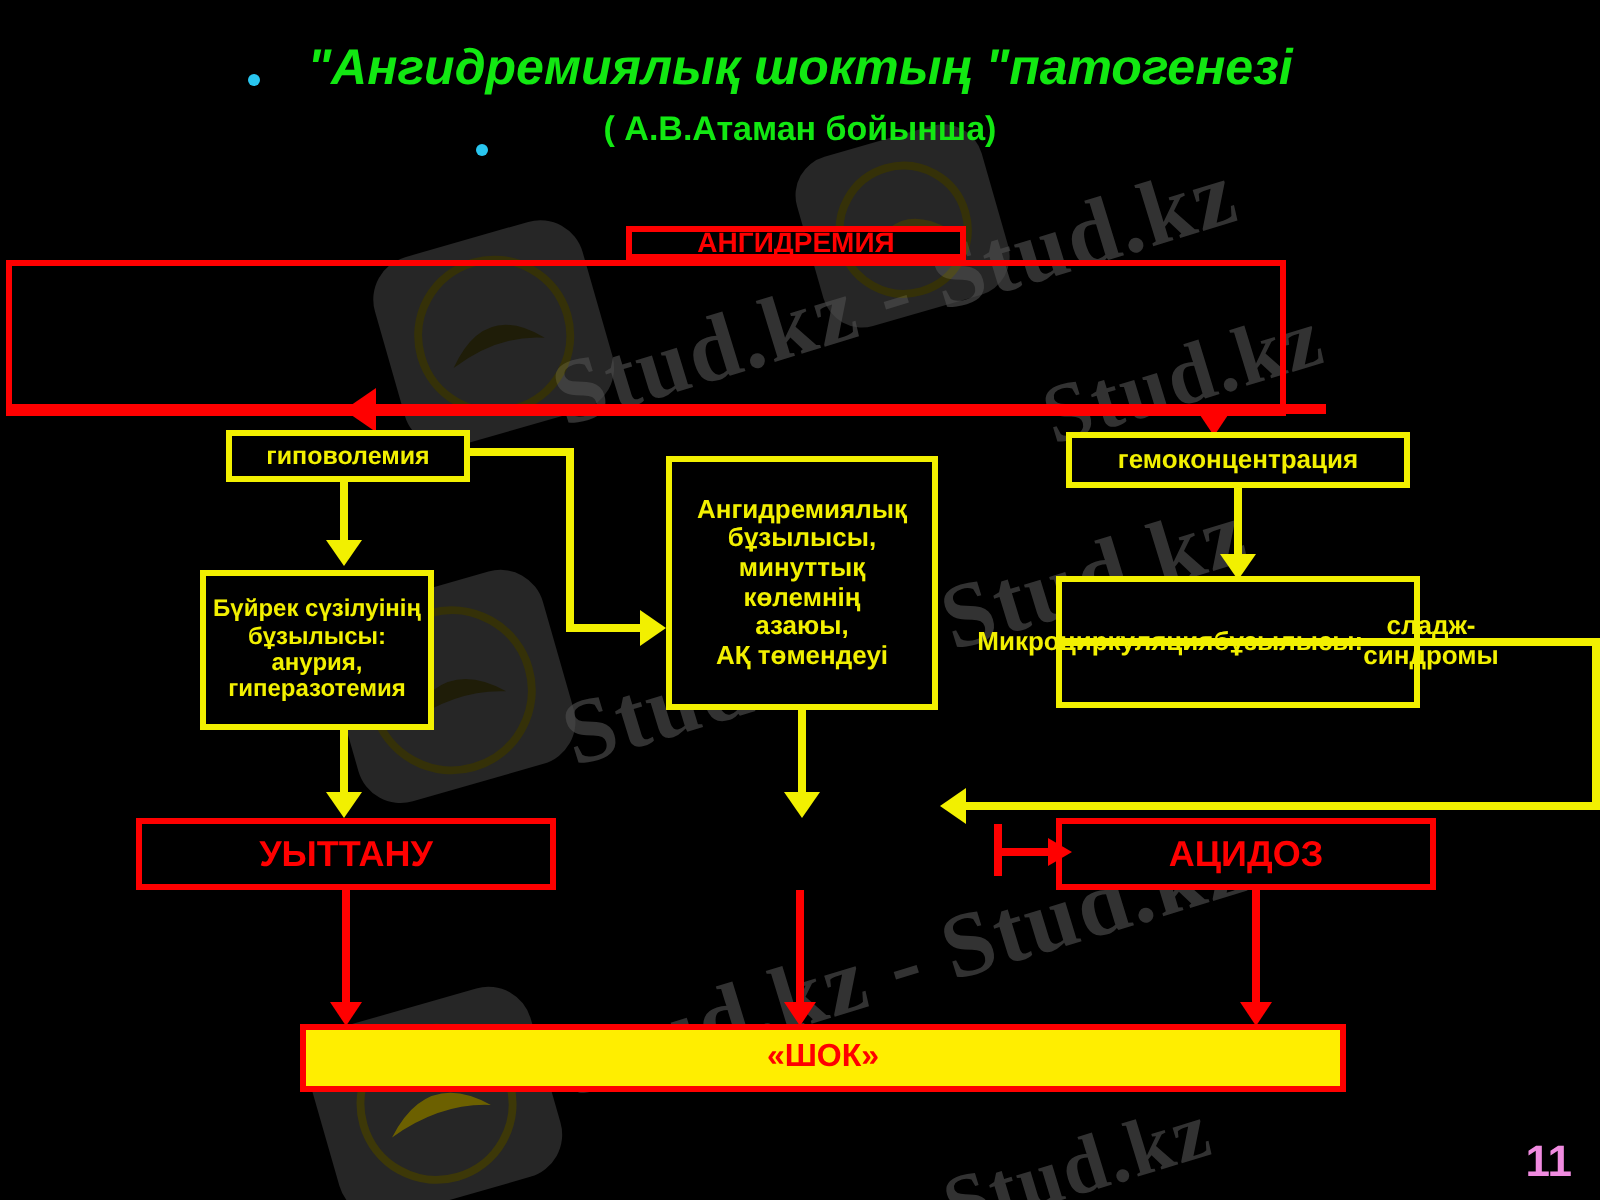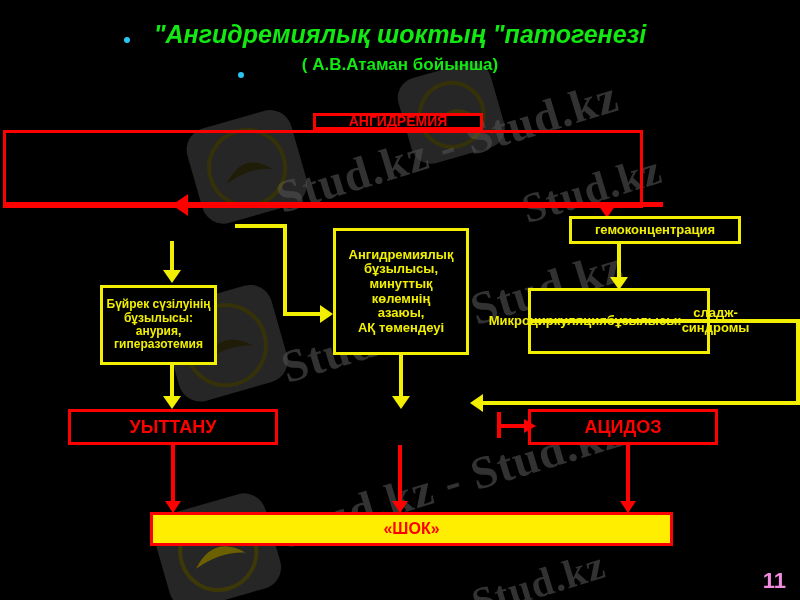--- a/index.html
+++ b/index.html
@@ -103,20 +103,23 @@
 
   <div class="ah ah-left-r" style="left:172px;top:194px;"></div>
 
   <div class="ln ln-r" style="left:605px;top:202px;width:5px;height:10px;"></div>
   <div class="ah ah-down-r" style="left:599px;top:206px;"></div>
 
   <div class="box box-red" style="left:313px;top:113px;width:170px;height:17px;font-size:14px;">
     <span>АНГИДРЕМИЯ</span>
   </div>
 
+  <div class="box box-yellow" style="left:113px;top:215px;width:122px;height:26px;font-size:12.5px;">
+    <span>гиповолемия</span>
+  </div>
 
   <div class="ln ln-y" style="left:170px;top:241px;width:4px;height:33px;"></div>
   <div class="ah ah-down-y" style="left:163px;top:270px;"></div>
 
   <div class="ln ln-y" style="left:235px;top:224px;width:52px;height:4px;"></div>
   <div class="ln ln-y" style="left:283px;top:224px;width:4px;height:92px;"></div>
   <div class="ln ln-y" style="left:283px;top:312px;width:42px;height:4px;"></div>
   <div class="ah ah-right-y" style="left:320px;top:305px;"></div>
 
   <div class="box box-yellow" style="left:100px;top:285px;width:117px;height:80px;font-size:12px;flex-direction:column;">
@@ -133,21 +136,21 @@
     <span>бұзылысы,</span>
     <span>минуттық</span>
     <span>көлемнің</span>
     <span>азаюы,</span>
     <span>АҚ төмендеуі</span>
   </div>
 
   <div class="ln ln-y" style="left:399px;top:355px;width:4px;height:45px;"></div>
   <div class="ah ah-down-y" style="left:392px;top:396px;"></div>
 
-  <div class="box box-yellow" style="left:533px;top:216px;width:172px;height:28px;font-size:13px;margin-left:36px;">
+  <div class="box box-yellow" style="left:533px;top:216px;width:172px;height:28px;font-size:13px;">
     <span>гемоконцентрация</span>
   </div>
 
   <div class="ln ln-y" style="left:617px;top:244px;width:4px;height:37px;"></div>
   <div class="ah ah-down-y" style="left:610px;top:277px;"></div>
 
   <div class="box box-yellow" style="left:528px;top:288px;width:182px;height:66px;font-size:13px;flex-direction:row;">
     <span>Микроциркуляция</span>
     <span>бұзылысы:</span>
     <span>сладж-синдромы</span>

